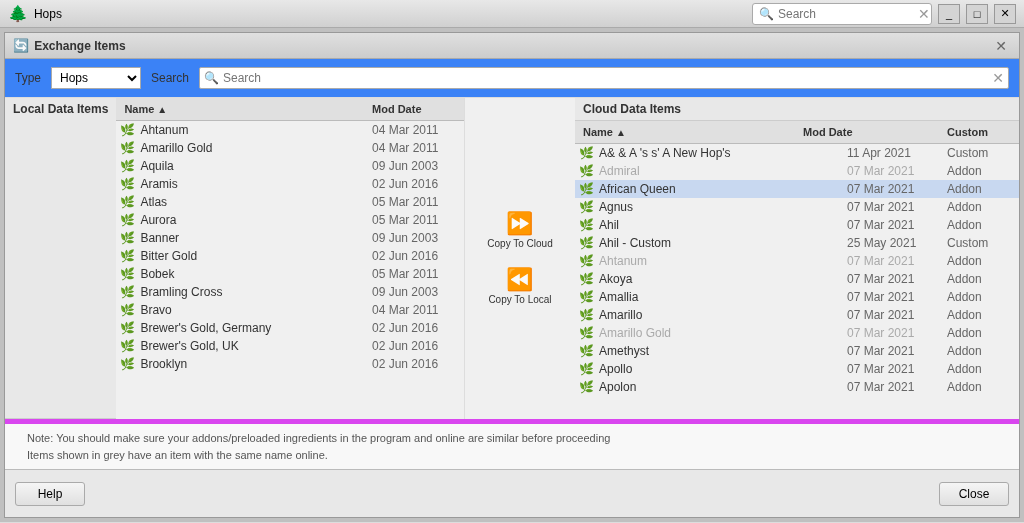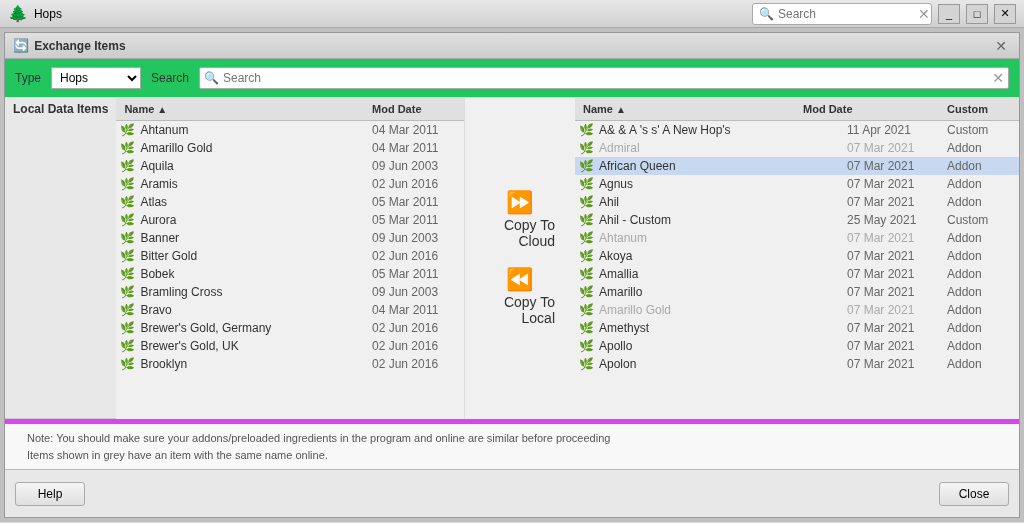--- a/index.html
+++ b/index.html
@@ -92,21 +92,21 @@
       color: #666;
       padding: 0 4px;
     }
 
     
     .filter-row {
       display: flex;
       align-items: center;
       padding: 8px 10px;
       gap: 10px;
-      background: #22c55e;
+      background: #3b82f6;
       border-bottom: 1px solid #ddd;
     }
     .filter-label {
       font-size: 12px;
       color: #333;
     }
     .type-select {
       border: 1px solid #aaa;
       background: white;
       padding: 2px 4px;
@@ -264,23 +264,23 @@
       gap: 3px;
       cursor: pointer;
       padding: 6px 10px;
     }
     .btn-arrows {
       font-size: 22px;
       color: #3366cc;
       line-height: 1;
     }
     .btn-label {
-      font-size: 14px;
-      color: #333;
-      text-align: right;
+      font-size: 10px;
+      color: #333;
+      text-align: left;
     }
 
     
     .cloud-panel {
       display: flex;
       flex-direction: column;
       flex: 1;
     }
 
     
@@ -472,20 +472,21 @@
         <span class="btn-arrows">⏩</span>
         <span class="btn-label">Copy To Cloud</span>
       </div>
       <div class="transfer-btn">
         <span class="btn-arrows">⏪</span>
         <span class="btn-label">Copy To Local</span>
       </div>
     </div>
 
     <div class="cloud-panel">
+      <div class="panel-header">Cloud Data Items</div>
       <div class="data-table">
         <div class="table-header">
           <div class="col-name">
             <span>Name</span>
             <span class="sort-arrow">▲</span>
           </div>
           <div class="col-date">Mod Date</div>
           <div class="col-custom">Custom</div>
         </div>
         <div class="table-body" id="cloud-table-body">

